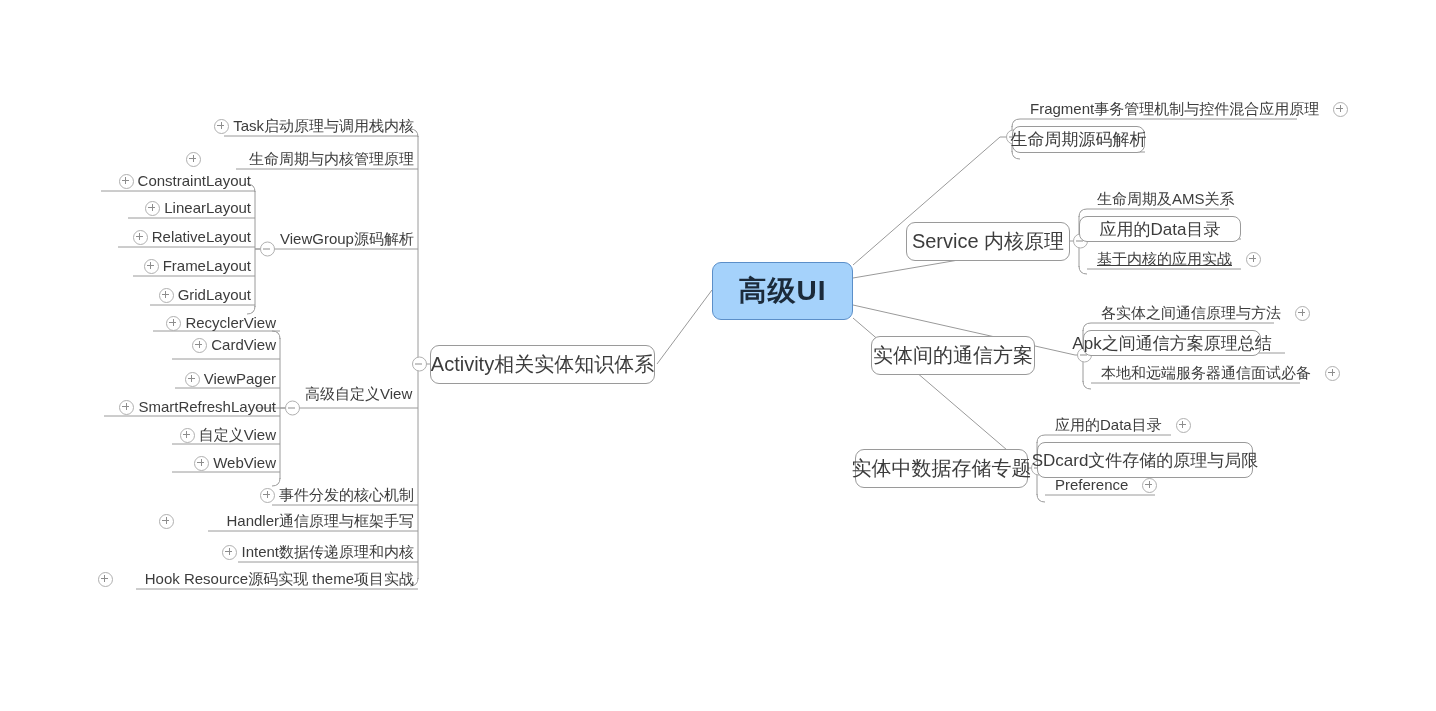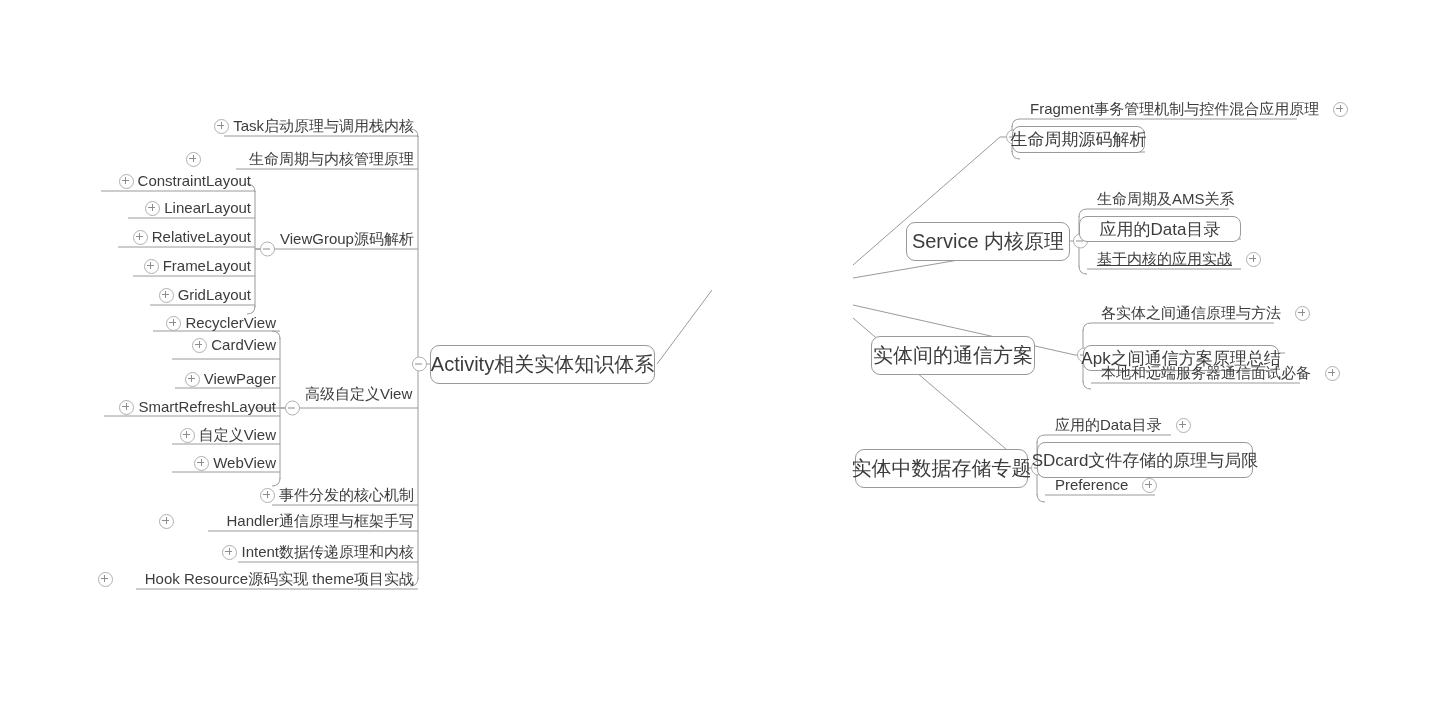--- a/index.html
+++ b/index.html
@@ -137,20 +137,21 @@
       <path d="M1037 442 L1037 495"></path>
       <path d="M1037 443 Q1037 435 1045 435"></path>
       <path d="M1037 494 Q1037 502 1045 502"></path>
       <path d="M1037 468 L1028 468"></path>
       <path d="M1045 435 L1171 435"></path>
       <path d="M1045 464 L1253 464"></path>
       <path d="M1045 495 L1155 495"></path>
     </g>
   </svg>
 
+  <div class="center-node" style="left:712px;top:262px;width:141px;height:58px;">高级UI</div>
 
   <div class="tog abs mid" style="left:412px;top:364px;"></div>
   <div class="node-box" style="left:430px;top:345px;width:225px;height:39px;">Activity相关实体知识体系</div>
 
   <div class="leaf lt" style="left:204px;top:116px;width:214px;height:20px;">
     <span class="tog plus"></span>
     <span class="txt">Task启动原理与调用栈内核</span>
   </div>
 
   <div class="leaf lt" style="left:216px;top:149px;width:202px;height:20px;gap:44px;">
@@ -251,21 +252,21 @@
     <span class="tog plus" style="margin-left:10px;"></span>
   </div>
 
   <div class="node-box" style="left:871px;top:336px;width:164px;height:39px;">实体间的通信方案</div>
   <div class="tog abs mid" style="left:1077px;top:355px;"></div>
 
   <div class="leaf rt" style="left:1097px;top:303px;height:20px;">
     <span class="txt">各实体之间通信原理与方法</span>
     <span class="tog plus" style="margin-left:10px;"></span>
   </div>
-  <div class="node-box small" style="left:1083px;top:345px;width:196px;height:26px;">Apk之间通信方案原理总结</div>
+  <div class="node-box small" style="left:1083px;top:330px;width:178px;height:26px;">Apk之间通信方案原理总结</div>
   <div class="leaf rt" style="left:1097px;top:363px;height:20px;">
     <span class="txt">本地和远端服务器通信面试必备</span>
     <span class="tog plus" style="margin-left:10px;"></span>
   </div>
 
   <div class="node-box" style="left:855px;top:449px;width:173px;height:39px;">实体中数据存储专题</div>
   <div class="tog abs mid" style="left:1031px;top:468px;"></div>
 
   <div class="leaf rt" style="left:1051px;top:415px;height:20px;">
     <span class="txt">应用的Data目录</span>

